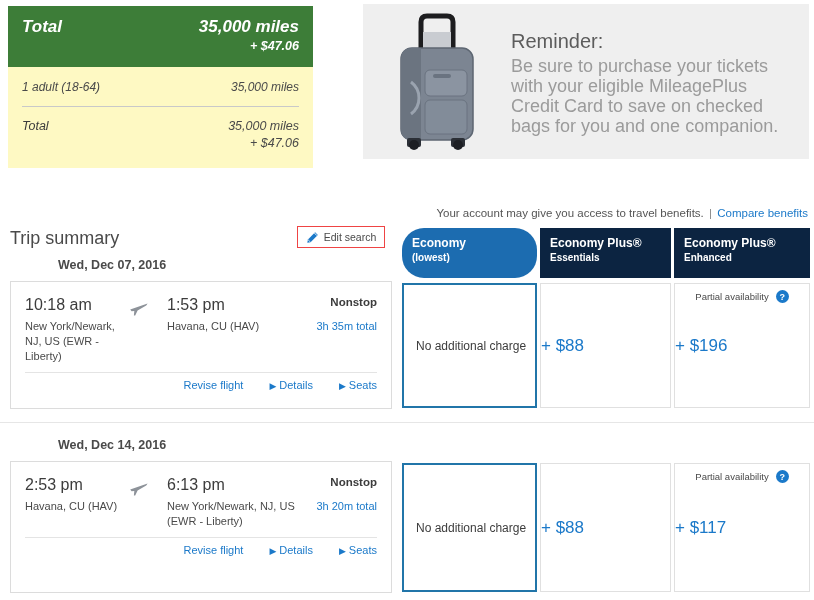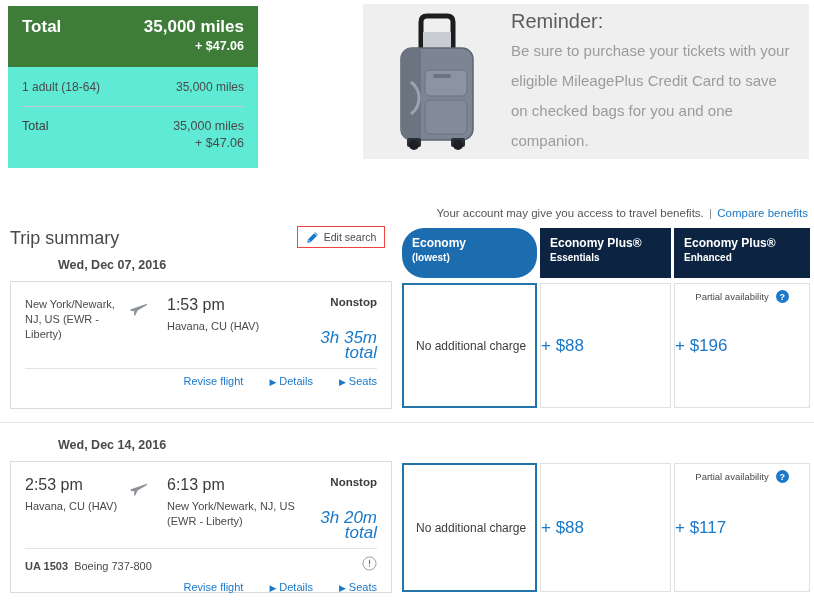--- a/index.html
+++ b/index.html
@@ -8,22 +8,23 @@
     width: 814px; height: 600px;
     background: #ffffff;
     font-family: "Liberation Sans", sans-serif;
     color: #333333;
     overflow: hidden;
   }
   .page { position: relative; width: 814px; height: 600px; }
 
   
   .total-panel {
-    position: absolute; left: 8px; top: 6px; width: 250px;
-    background: #5eead4;
+    position: absolute; left: 8px; top: 6px; width: 305px;
+    background: #fef9c3;
+    font-style: italic;
   }
   .total-head {
     background: #3d7d38; color: #ffffff;
     padding: 10px 14px 12px 14px;
     display: flex; justify-content: space-between; align-items: flex-start;
   }
   .total-head .lbl { font-size: 17px; font-weight: bold; line-height: 22px; }
   .total-head .amt { text-align: right; }
   .total-head .amt .miles { font-size: 17px; font-weight: bold; line-height: 22px; display:block; }
   .total-head .amt .tax { font-size: 12.5px; font-weight: bold; line-height: 17px; display:block; }
@@ -47,21 +48,21 @@
     background: #efefef;
     display: flex; align-items: center;
   }
   .bagwrap { width: 148px; height: 155px; position: relative; flex: none; }
   .bagwrap svg { position: absolute; left: 24px; top: 8px; }
   .remtext { padding-right: 14px; }
   .remtext .rtitle {
     font-size: 20px; color: #5c5c5c; line-height: 26px; margin-bottom: 2px;
     font-weight: normal;
   }
-  .remtext .rbody { font-size: 15px; color: #9b9b9b; line-height: 30px; }
+  .remtext .rbody { font-size: 18px; color: #9b9b9b; line-height: 20px; }
 
   
   .benefits-note {
     position: absolute; right: 6px; top: 206px;
     font-size: 11.5px; color: #555555; line-height: 15px;
   }
   .benefits-note .sep { color: #888888; margin: 0 2px; }
   .benefits-note a { color: #1b79c9; text-decoration: none; }
 
   
@@ -95,21 +96,21 @@
 
   .fc-top { padding: 12px 14px 0 14px; display: flex; }
   .seg { position: relative; }
   .seg .time { font-size: 16px; color: #3c3c3c; line-height: 22px; }
   .seg .city { font-size: 11px; color: #4a4a4a; line-height: 15px; margin-top: 3px; }
   .seg.dep { width: 104px; }
   .seg.arr { width: 136px; }
   .planeicon { width: 38px; padding-top: 5px; flex: none; }
   .seg.stop { flex: 1; text-align: right; }
   .seg.stop .nonstop { font-size: 11.5px; font-weight: bold; color: #3c3c3c; line-height: 16px; }
-  .seg.stop .dur { font-size: 17px; color: #1b79c9; line-height: 15px; margin-top: 20px; font-style: italic; }
+  .seg.stop .dur { font-size: 11px; color: #1b79c9; line-height: 15px; margin-top: 9px; }
 
   .fc-div { border-top: 1px solid #e4e4e4; margin: 8px 14px 0 14px; }
   .fc-mid {
     padding: 7px 14px 0 14px; display: flex;
     align-items: center; justify-content: space-between;
   }
   .fc-mid .fnum { font-size: 11px; color: #4a4a4a; }
   .fc-mid .fnum b { font-weight: bold; }
   .fc-links {
     padding: 6px 14px 0 14px; display: flex;
@@ -249,20 +250,21 @@
   <div class="fh c3">
     <div class="ttl">Economy Plus®</div>
     <div class="sub">Enhanced</div>
   </div>
 
   <div class="date-label date-1">Wed, Dec 07, 2016</div>
 
   <div class="flight-card fc-1">
     <div class="fc-top">
       <div class="seg dep">
+        <div class="time">10:18 am</div>
         <div class="city">New York/Newark, NJ, US (EWR - Liberty)</div>
       </div>
       <div class="planeicon">
         <svg width="20" height="18" viewBox="0 0 20 18">
           <path d="M1.2 10.6 L18.6 4.4 L17.2 6.4 L8.6 11.4 L6.2 16.4 L4.9 16.6 L5.3 11.9 L2.6 12.2 Z" fill="#8d9299"></path>
         </svg>
       </div>
       <div class="seg arr">
         <div class="time">1:53 pm</div>
         <div class="city">Havana, CU (HAV)</div>
@@ -312,33 +314,20 @@
       <div class="seg arr">
         <div class="time">6:13 pm</div>
         <div class="city">New York/Newark, NJ, US (EWR - Liberty)</div>
       </div>
       <div class="seg stop">
         <div class="nonstop">Nonstop</div>
         <div class="dur">3h 20m total</div>
       </div>
     </div>
     <div class="fc-div"></div>
-    <div class="fc-mid">
-      <div class="fnum">
-        <b>UA 1503</b>&nbsp;
-        <span>Boeing 737-800</span>
-      </div>
-      <span>
-        <svg width="15" height="15" viewBox="0 0 16 16">
-          <circle cx="8" cy="8" r="7" fill="none" stroke="#9a9a9a" stroke-width="1"></circle>
-          <rect x="7.4" y="4" width="1.2" height="5" fill="#7a7a7a"></rect>
-          <rect x="7.4" y="10.3" width="1.2" height="1.3" fill="#7a7a7a"></rect>
-        </svg>
-      </span>
-    </div>
     <div class="fc-links">
       <span>Revise flight</span>
       <span><span class="caret">▶</span><span>Details</span></span>
       <span><span class="caret">▶</span><span>Seats</span></span>
     </div>
   </div>
 
   <div class="cell sel r2 k1">
     <span class="nochg">No additional charge</span>
   </div>

